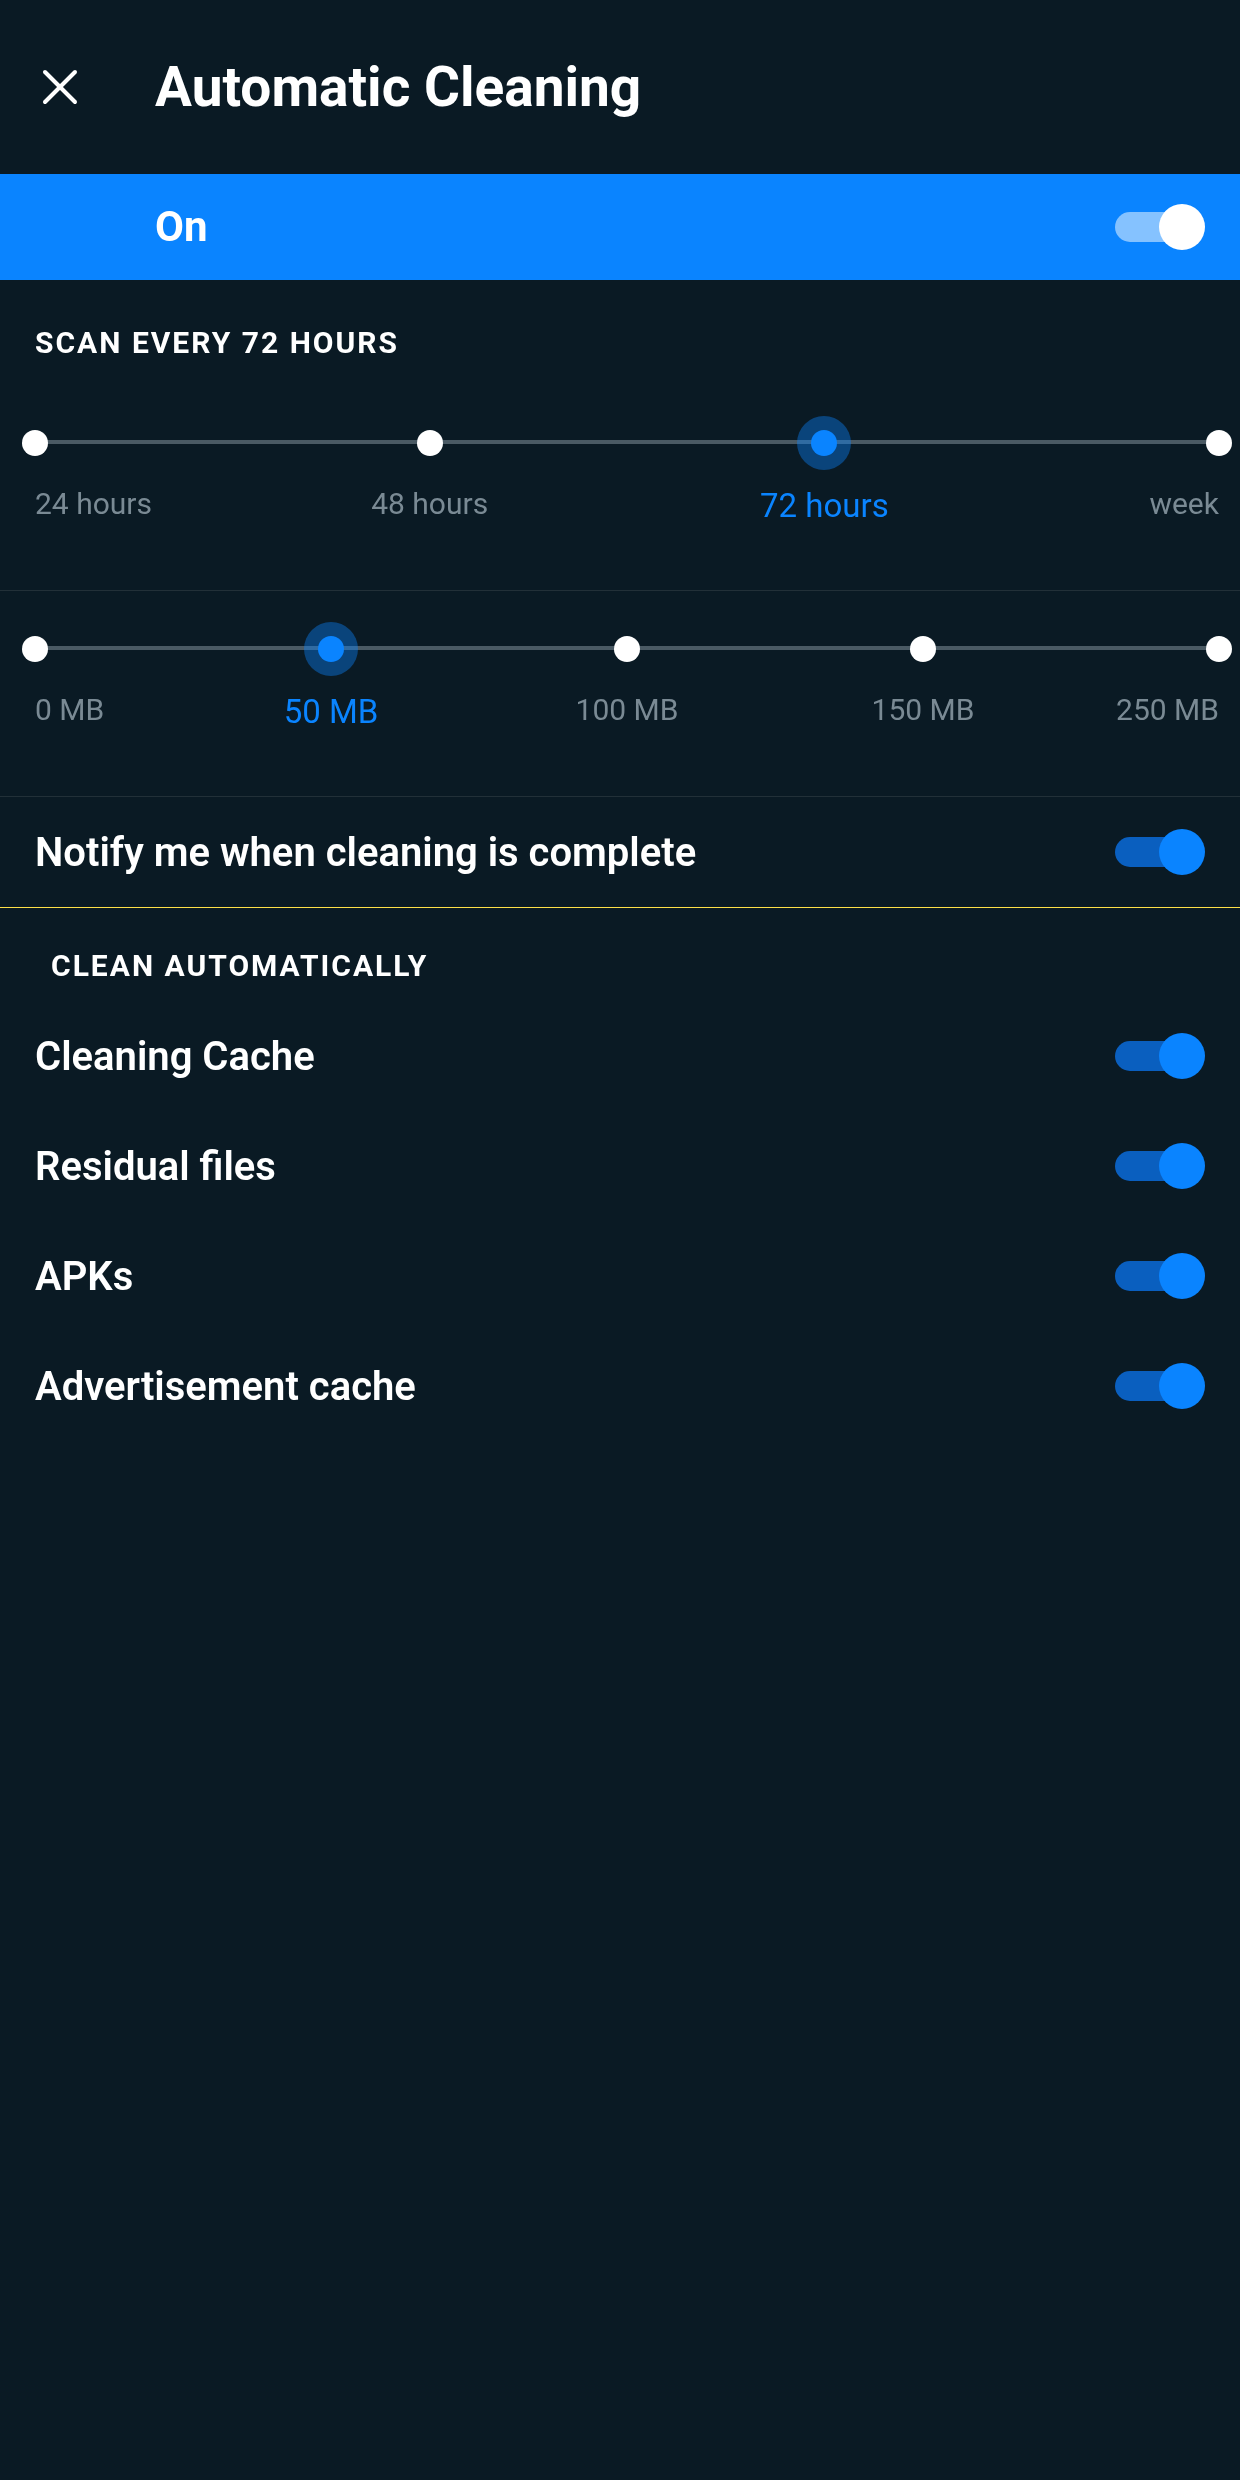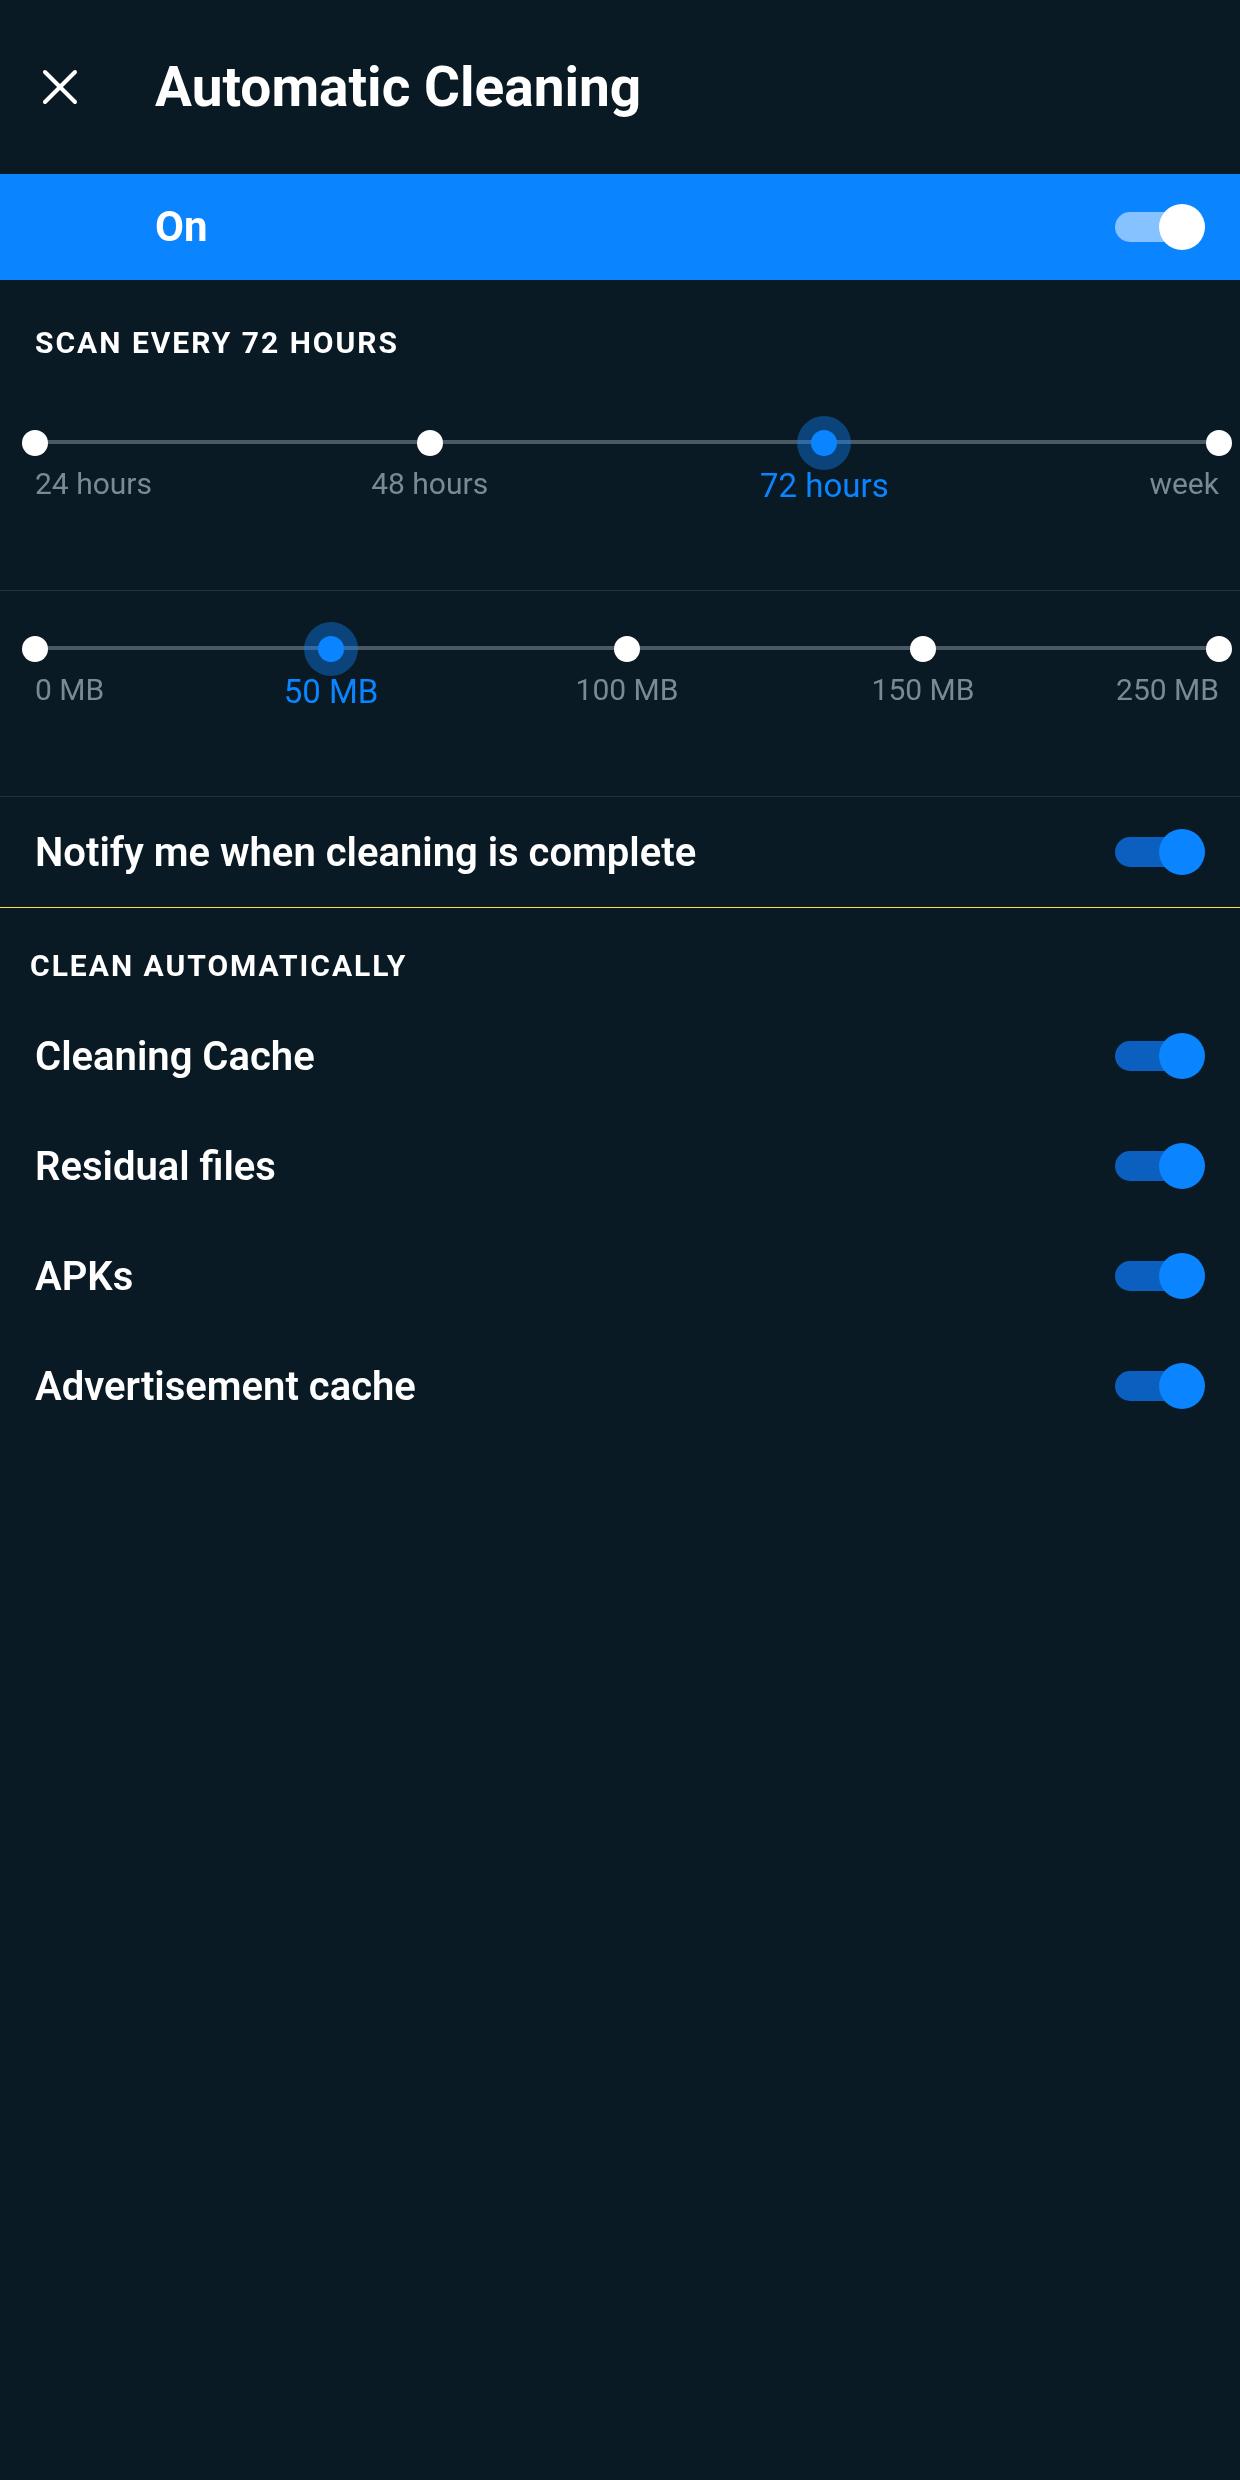--- a/index.html
+++ b/index.html
@@ -121,21 +121,21 @@
     position: absolute;
     top: 0;
     width: 26px;
     height: 26px;
     border-radius: 50%;
     background: #0a84ff;
     transform: translateX(-50%);
   }
   .slider-label {
     position: absolute;
-    top: 36px;
+    top: 56px;
     font-size: 30px;
     color: #7a8a94;
     transform: translateX(-50%);
     white-space: nowrap;
     text-align: right;
   }
   .slider-label.first { transform: translateX(0); }
   .slider-label.last { transform: translateX(-100%); }
   .slider-label.active { color: #0a84ff; font-size: 33px; }
 
@@ -147,21 +147,21 @@
     border-bottom: 1px solid #fde047;
   }
   .row-label {
     font-size: 40px;
     font-weight: 600;
   }
   .group-header {
     font-size: 30px;
     font-weight: 700;
     letter-spacing: 2px;
-    padding: 40px 35px 18px 30px;
+    padding: 40px 35px 18px 51px;
   }
   .auto-row {
     display: flex;
     align-items: center;
     justify-content: space-between;
     padding: 30px 35px;
   }
   .auto-label {
     font-size: 40px;
     font-weight: 600;

